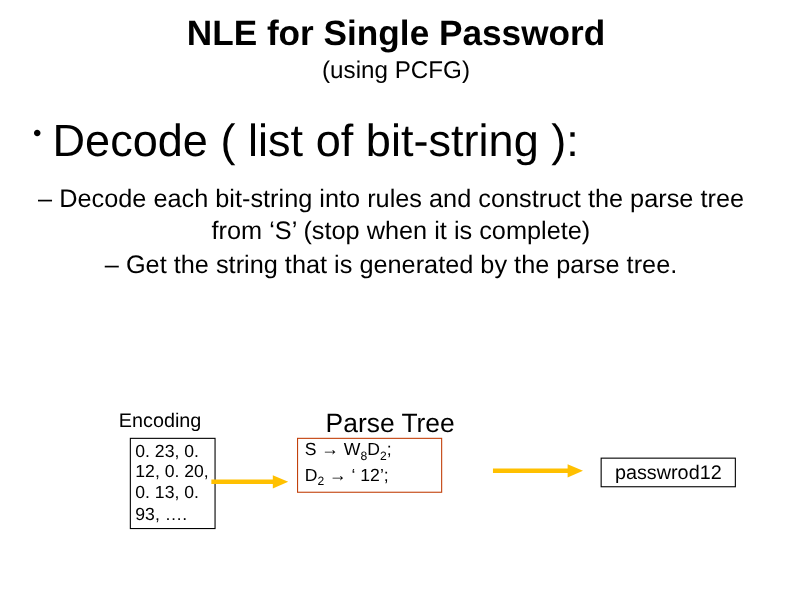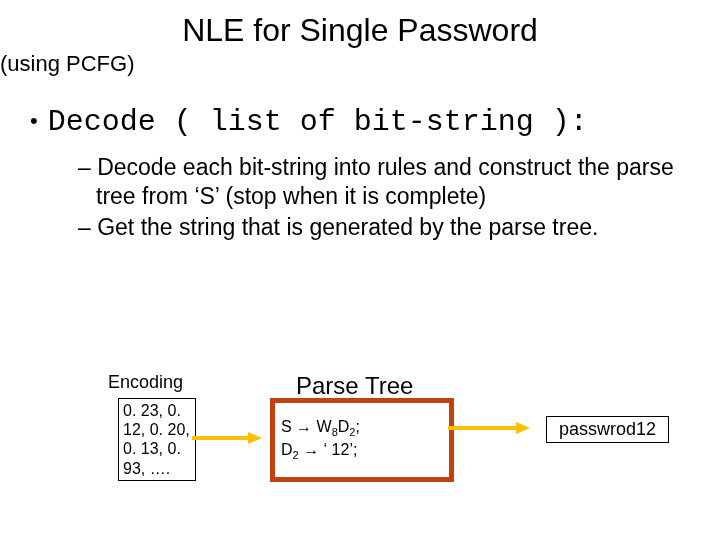--- a/index.html
+++ b/index.html
@@ -8,46 +8,48 @@
     height: 540px;
     background: #fff;
     font-family: Arial, Helvetica, sans-serif;
     color: #000;
     position: relative;
     overflow: hidden;
   }
   .title {
     text-align: center;
     font-size: 32px;
-    font-weight: 400;
+    font-weight: 700;
     margin-top: 12px;
   }
   .subtitle {
+    text-align: center;
     font-size: 22px;
     margin-top: 2px;
   }
   .bullet-row {
     display: flex;
     align-items: flex-start;
     margin-top: 28px;
     margin-left: 30px;
   }
   .dot {
     font-size: 22px;
     line-height: 32px;
     margin-right: 10px;
   }
   .bullet-text {
-    font-family: Liberation Mono, monospace;
-    font-size: 30px;
+    font-family: Liberation Sans, sans-serif;
+    font-size: 41px;
   }
   .sub-list {
     margin-top: 14px;
-    margin-left: 78px;
+    margin-left: 31px;
     margin-right: 40px;
+    text-align: center;
   }
   .sub-item {
     font-size: 23px;
     line-height: 1.25;
     text-indent: -18px;
     padding-left: 18px;
     margin-bottom: 2px;
   }
   .diagram {
     position: absolute;
@@ -80,25 +82,25 @@
   .pt-label {
     position: absolute;
     left: 296px;
     top: 0;
     font-size: 24px;
   }
   .pt-box {
     position: absolute;
     left: 270px;
     top: 26px;
-    width: 184px;
-    border: 5px solid #c2410c;
+    width: 132px;
+    border: 1px solid #c2410c;
     font-size: 16px;
     line-height: 1.25;
-    padding: 14px 6px;
+    padding: 1px 6px;
   }
   .arrow2 {
     position: absolute;
     left: 448px;
     top: 48px;
   }
   .result-box {
     position: absolute;
     left: 546px;
     top: 44px;

